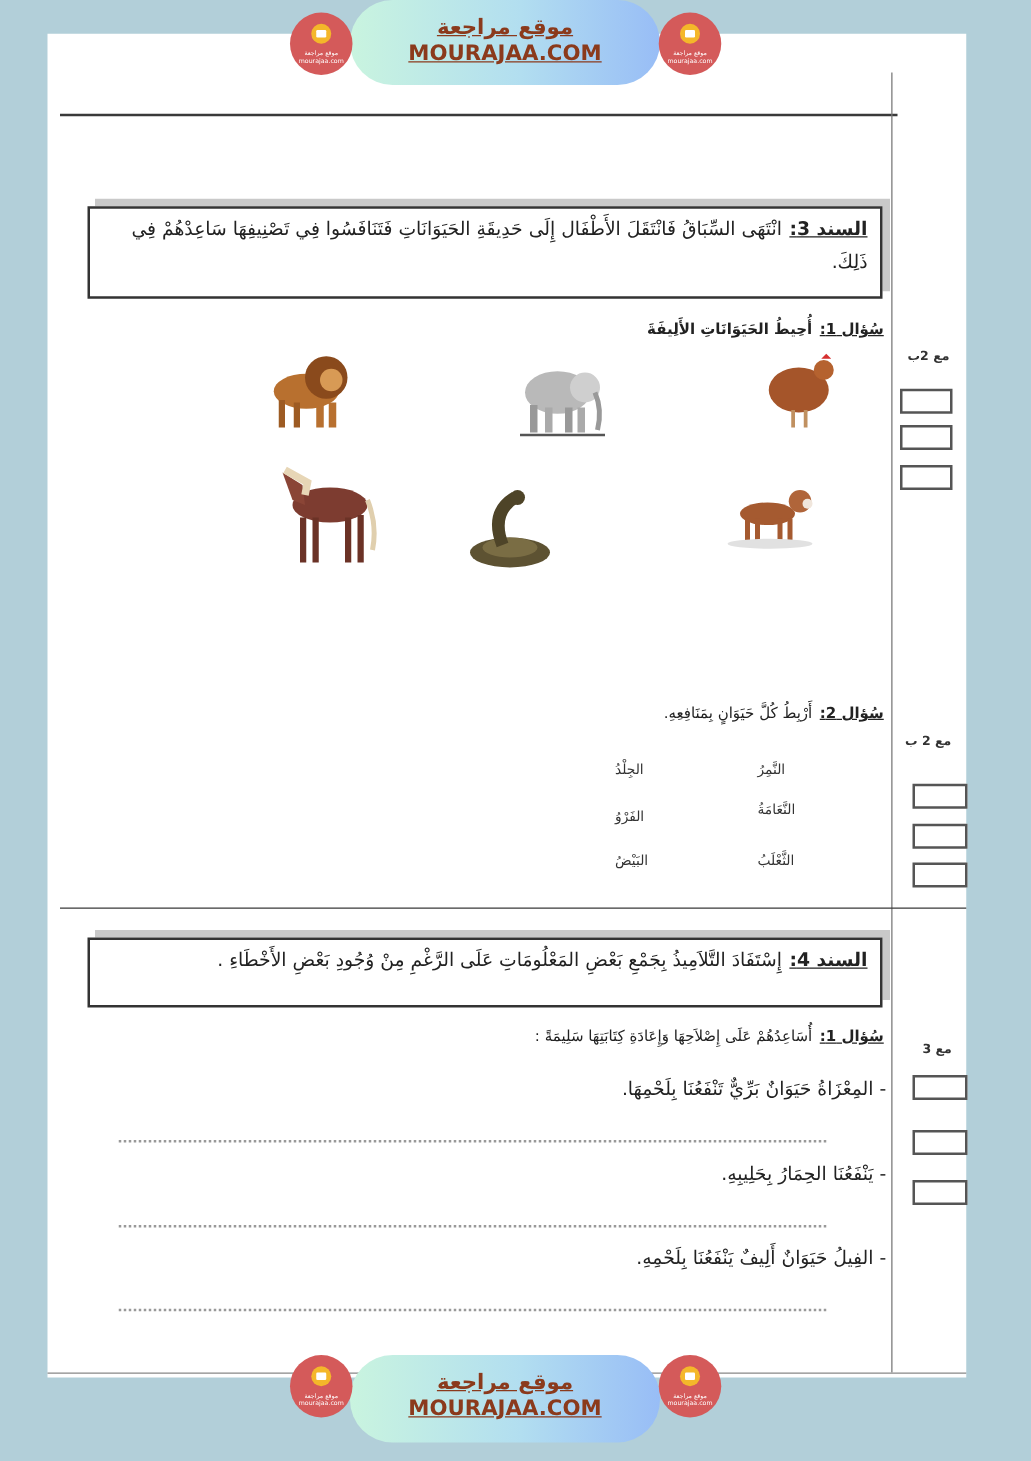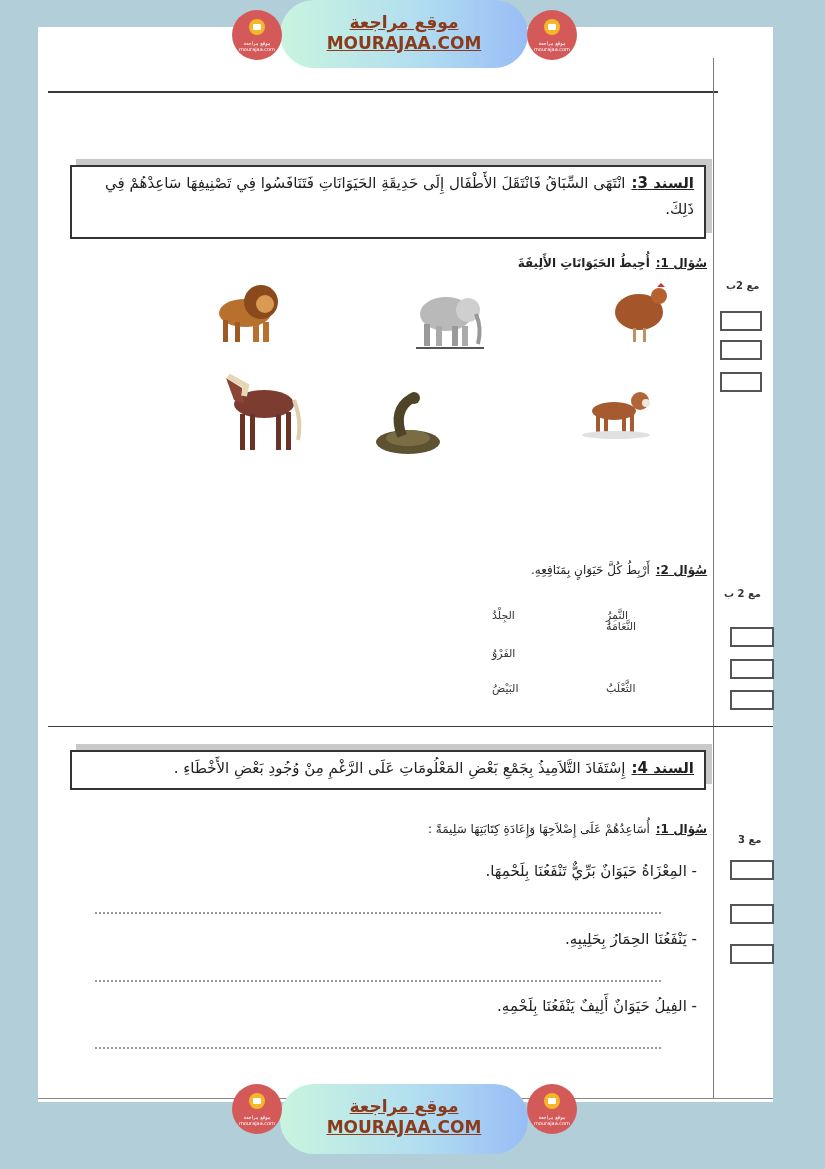--- a/index.html
+++ b/index.html
@@ -57,21 +57,21 @@
     white-space: nowrap;
   }
   .q-title .qlbl { text-decoration: underline; margin-left: 6px; }
   .score-lbl { position: absolute; font-size: 10px; color: #333; direction: rtl; font-weight: bold; }
   .score-box { position: absolute; width: 42px; height: 20px; border: 2px solid #555; background: #fff; }
   .score-box.wide { width: 44px; }
   
   .animal { position: absolute; }
   .word { position: absolute; font-size: 11px; color: #333; direction: rtl; text-align: left; width: 70px; }
   .sent {
-    position: absolute; right: 128px; direction: rtl; font-size: 15px; color: #222; white-space: nowrap;
+    position: absolute; right: 116px; direction: rtl; font-size: 15px; color: #222; white-space: nowrap;
   }
   .dots {
     position: absolute; left: 95px; width: 566px; border-top: 2px dotted #999; height: 0;
   }
 </style>
 </head>
 <body>
 
 <div class="page"></div>
 
@@ -160,27 +160,27 @@
 
 <div class="q-title" style="right:118px; top:563px;">
   <span class="qlbl">سُؤال 2:</span><span style="font-weight:normal;">أَرْبِطُ كُلَّ حَيَوَانٍ بِمَنَافِعِهِ.</span>
 </div>
 <div class="score-lbl" style="left:724px; top:588px;">مع 2 ب</div>
 <div class="score-box wide" style="left:730px; top:627px;"></div>
 <div class="score-box wide" style="left:730px; top:659px;"></div>
 <div class="score-box wide" style="left:730px; top:690px;"></div>
 
 <div class="word" style="left:606px; top:609px;">النَّمِرُ</div>
-<div class="word" style="left:606px; top:620px;">النَّعَامَةُ</div>
+<div class="word" style="left:606px; top:641px;">النَّعَامَةُ</div>
 <div class="word" style="left:606px; top:682px;">الثَّعْلَبُ</div>
 <div class="word" style="left:492px; top:609px;">الجِلْدُ</div>
 <div class="word" style="left:492px; top:647px;">الفَرْوُ</div>
 <div class="word" style="left:492px; top:682px;">البَيْضُ</div>
 
-<div class="src-box" style="left:70px; top:750px; width:636px; height:40px;padding-left:26px;">
+<div class="src-box" style="left:70px; top:750px; width:636px; height:56px;padding-left:26px;">
   <span class="lbl">السند 4:</span><span>إِسْتَفَادَ التَّلاَمِيذُ بِجَمْعِ بَعْضِ المَعْلُومَاتِ عَلَى الرَّغْمِ مِنْ وُجُودِ بَعْضِ الأَخْطَاءِ .</span>
 </div>
 
 <div class="q-title" style="right:118px; top:822px;">
   <span class="qlbl">سُؤال 1:</span><span style="font-weight:normal;">أُسَاعِدُهُمْ عَلَى إِصْلاَحِهَا وَإِعَادَةِ كِتَابَتِهَا سَلِيمَةً :</span>
 </div>
 <div class="score-lbl" style="left:738px; top:834px;">مع 3</div>
 <div class="score-box wide" style="left:730px; top:860px;"></div>
 <div class="score-box wide" style="left:730px; top:904px;"></div>
 <div class="score-box wide" style="left:730px; top:944px;"></div>

